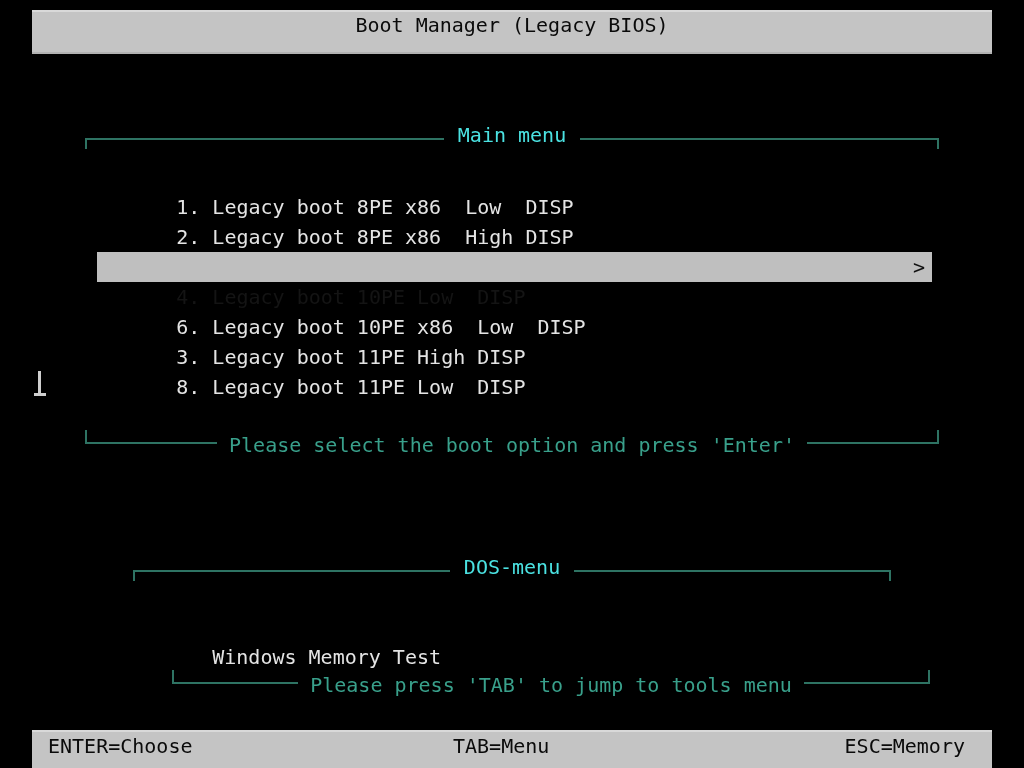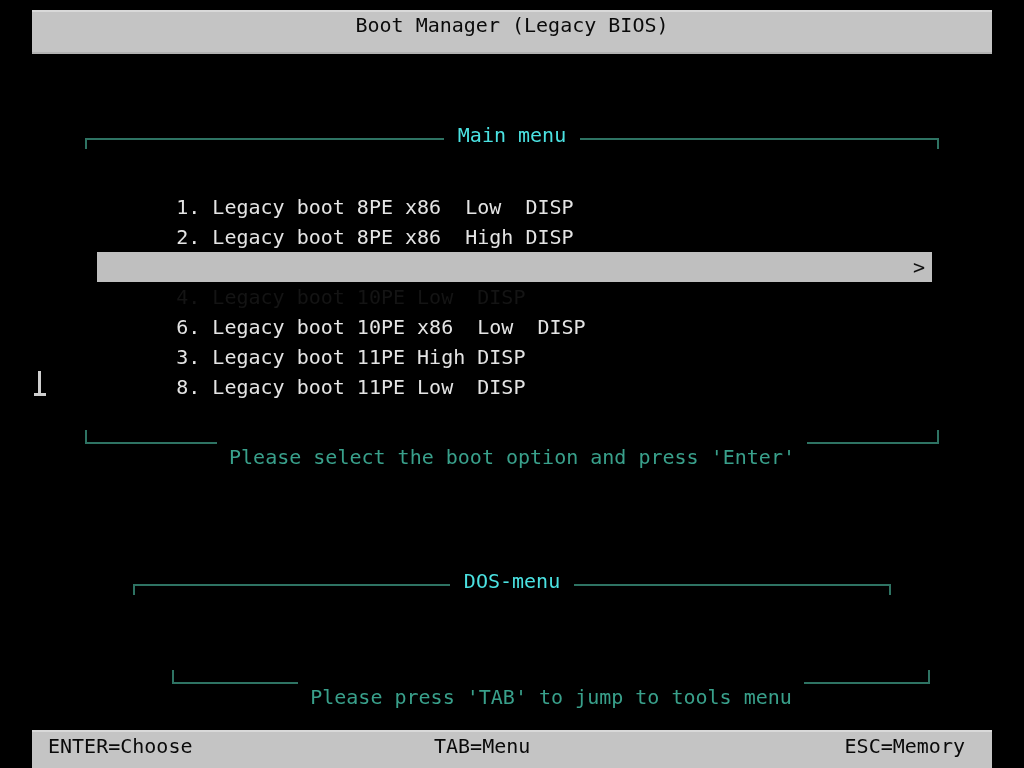--- a/index.html
+++ b/index.html
@@ -17,42 +17,42 @@
     border-top:2px solid #d9d9d9;
     border-bottom:2px solid #b2b2b2;
     box-sizing:border-box;
     color:#0a0a0a;
     font-size:20px;
   }
   .title-bar{top:10px;height:44px;line-height:27px;text-align:center;letter-spacing:0px;}
   .status-bar{top:730px;height:51px;}
   .status-bar span{position:absolute;top:0;line-height:29px;white-space:pre;}
   .sb-left{left:16px;}
-  .sb-center{left:402px;}
+  .sb-center{left:421px;}
   .sb-right{right:27px;}
 
   
   .box-header,.box-footer{position:absolute;display:flex;align-items:flex-start;}
   .hseg{flex:1;height:11px;margin-top:16px;border-top:2px solid #2e7363;box-sizing:border-box;}
   .hseg.left{border-left:2px solid #2e7363;}
   .hseg.right{border-right:2px solid #2e7363;}
   .box-title{
     padding:0 14px;font-size:20px;line-height:26px;
     color:#4be2e2;white-space:pre;flex:0 0 auto;
   }
   .fseg{flex:1;height:14px;border-bottom:2px solid #2e7363;box-sizing:border-box;}
   .fseg.left{border-left:2px solid #2e7363;}
   .fseg.right{border-right:2px solid #2e7363;}
   .box-msg{
-    padding:0 12px;font-size:20px;line-height:30px;margin-top:12px;
+    padding:0 12px;font-size:20px;line-height:30px;margin-top:0px;
     color:#39a08b;white-space:pre;flex:0 0 auto;
   }
   .mm-header{left:85px;top:106px;width:854px;height:27px;margin-top:16px;}
   .mm-footer{left:85px;top:430px;width:854px;height:16px;}
-  .dm-header{left:133px;top:568px;width:758px;height:27px;}
+  .dm-header{left:133px;top:554px;width:758px;height:27px;}
   .dm-footer{left:133px;top:670px;width:758px;height:16px;padding-left:39px;}
 
   
   .menu-list{position:absolute;left:97px;top:162px;width:835px;}
   .menu-item{
     position:relative;
     height:30px;line-height:30px;
     padding-left:7px;
     font-size:20px;color:#e4e4e4;
     white-space:pre;
@@ -128,20 +128,25 @@
     <div class="stem"></div>
     <div class="base"></div>
   </div>
 
   <div class="box-header dm-header">
     <div class="hseg left"></div>
     <div class="box-title">DOS-menu</div>
     <div class="hseg right"></div>
   </div>
 
+  <div class="dos-list">
+    <div class="dos-item">
+      <span>Windows Memory Test</span>
+    </div>
+  </div>
 
   <div class="box-footer dm-footer">
     <div class="fseg left"></div>
     <div class="box-msg">Please press 'TAB' to jump to tools menu</div>
     <div class="fseg right"></div>
   </div>
 
   <div class="graybar status-bar">
     <span class="sb-left">ENTER=Choose</span>
     <span class="sb-center">TAB=Menu</span>

